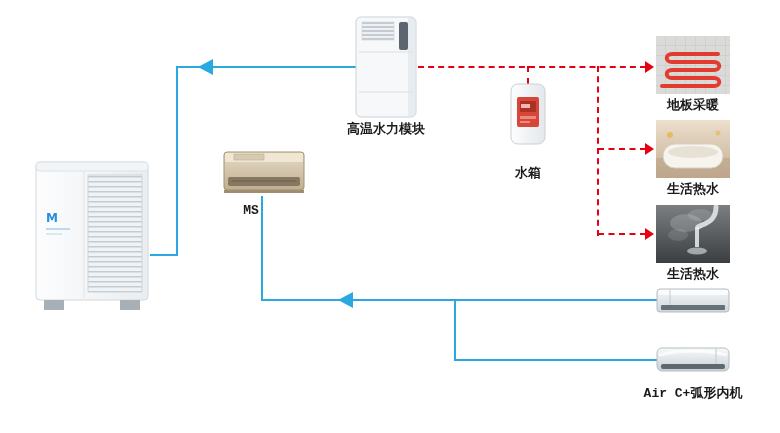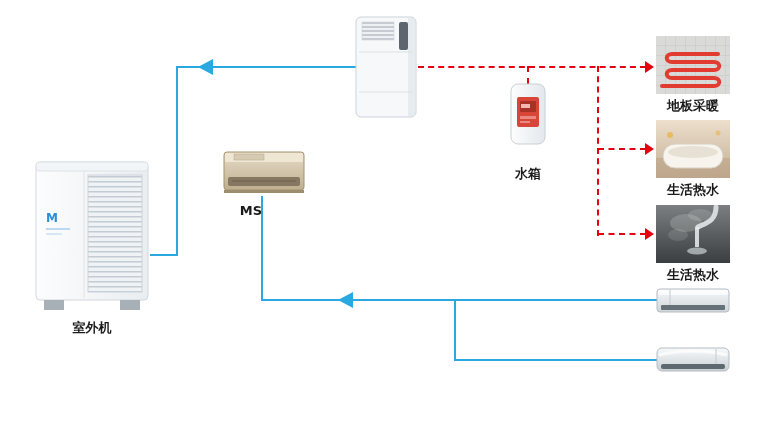--- a/index.html
+++ b/index.html
@@ -1,20 +1,20 @@
 <!DOCTYPE html>
 <html><head>
 <meta charset="utf-8">
 <style>
   * { margin:0; padding:0; box-sizing:border-box; }
   html,body { background:#ffffff; }
   body { font-family:"DejaVu Sans","Liberation Sans",sans-serif; }
   .canvas { position:relative; width:780px; height:433px; background:#ffffff; overflow:hidden; }
   .node { position:absolute; }
-  .label { position:absolute; font-size:13px; font-weight:bold; color:#1a1a1a; text-align:center; line-height:1.2; }
+  .label { position:absolute; font-size:13px; font-weight:bold; color:#1a1a1a; text-align:center; line-height:1.2;font-family:Liberation Mono, monospace; }
   
   .hline-b { position:absolute; height:2px; background:#29a9e0; }
   .vline-b { position:absolute; width:2px; background:#29a9e0; }
   .arrow-left { position:absolute; width:0; height:0;
     border-top:8px solid transparent; border-bottom:8px solid transparent;
     border-right:15px solid #29a9e0; }
   
   .hline-r { position:absolute; height:0; border-top:2px dashed #e60012; }
   .vline-r { position:absolute; width:0; border-left:2px dashed #e60012; }
   .arrow-right { position:absolute; width:0; height:0;
@@ -64,38 +64,38 @@
       <rect x="8" y="4" width="112" height="9" rx="3" fill="#f2f5f7" stroke="#dde2e6"></rect>
       <line x1="56" y1="13" x2="56" y2="140" stroke="#dfe4e8"></line>
       <rect x="60" y="17" width="54" height="117" fill="url(#pOutSlats)" stroke="#ccd4da"></rect>
       <text x="18" y="64" font-size="12" font-weight="bold" fill="#2b8fd8">M</text>
       <rect x="18" y="70" width="24" height="2" fill="#bcd9ef"></rect>
       <rect x="18" y="75" width="16" height="2" fill="#d5e8f6"></rect>
       <rect x="16" y="142" width="20" height="10" fill="#a7b0b7"></rect>
       <rect x="92" y="142" width="20" height="10" fill="#a7b0b7"></rect>
     </svg>
   </div>
-  <div class="label" style="left:28px; top:320px; width:128px;">室外机</div>
 
   <div class="node" style="left:355px; top:16px;">
     <svg width="62" height="102" viewBox="0 0 62 102">
       <defs>
         <pattern id="pVent" width="6" height="4" patternUnits="userSpaceOnUse">
           <rect width="6" height="4" fill="#eef1f4"></rect>
           <rect y="2.4" width="6" height="1.2" fill="#aab3bb"></rect>
         </pattern>
       </defs>
       <rect x="1" y="1" width="60" height="100" rx="5" fill="#f6f8fa" stroke="#ccd3d9"></rect>
       <rect x="53" y="2" width="7" height="98" fill="#e4e9ed" opacity="0.8"></rect>
       <rect x="7" y="6" width="32" height="18" fill="url(#pVent)" stroke="#cdd4da" stroke-width="0.6"></rect>
       <rect x="44" y="6" width="9" height="28" rx="2" fill="#5d666e"></rect>
       <line x1="4" y1="36" x2="58" y2="36" stroke="#dbe1e6"></line>
       <line x1="4" y1="76" x2="58" y2="76" stroke="#dbe1e6"></line>
     </svg>
   </div>
+  <div class="label" style="left:322px; top:122px; width:128px;">高温水力模块</div>
 
   <div class="node" style="left:510px; top:83px;">
     <svg width="36" height="62" viewBox="0 0 36 62">
       <defs>
         <linearGradient id="gTank" x1="0" y1="0" x2="1" y2="0">
           <stop offset="0" stop-color="#fcfdfe"></stop>
             <stop offset="1" stop-color="#e3e8ec"></stop>
         </linearGradient>
       </defs>
       <rect x="1" y="1" width="34" height="60" rx="7" fill="url(#gTank)" stroke="#c9d0d6"></rect>
@@ -199,14 +199,15 @@
           <stop offset="0" stop-color="#f8fafb"></stop>
             <stop offset="1" stop-color="#c8cfd4"></stop>
         </linearGradient>
       </defs>
       <rect x="1" y="5" width="72" height="23" rx="5" fill="url(#gDuct2)" stroke="#b6bdc3"></rect>
       <path d="M3,12 Q37,4 71,12" fill="none" stroke="#ffffff" stroke-width="3" opacity="0.7"></path>
       <rect x="5" y="21" width="64" height="5" rx="2" fill="#5e686f"></rect>
       <line x1="60" y1="6" x2="60" y2="21" stroke="#c2c9ce"></line>
     </svg>
   </div>
+  <div class="label" style="left:630px; top:386px; width:126px;">Air C+弧形内机</div>
 
 </div>
 
 </body></html>

